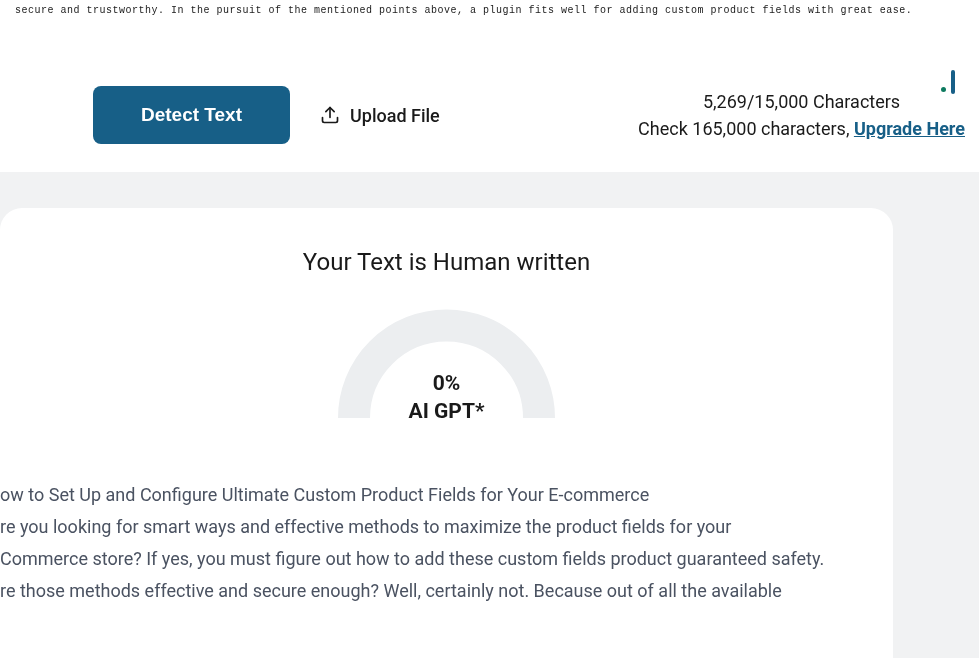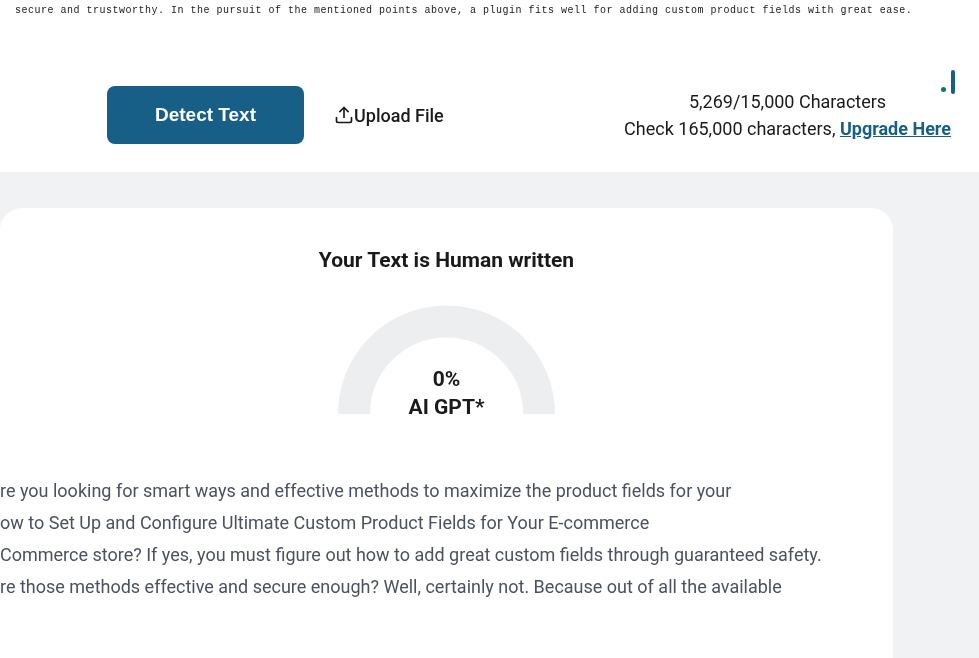--- a/index.html
+++ b/index.html
@@ -40,38 +40,39 @@
     }
     .bar {
       width: 4px;
       height: 24px;
       background: #175f87;
       border-radius: 3px;
     }
     .toolbar {
       display: flex;
       align-items: center;
-      padding: 0 15px;
+      padding: 0 1px;
       margin-top: 68px;
       gap: 30px;
     }
     .detect-button {
       background: #175f87;
       color: #fff;
       border: none;
       border-radius: 8px;
       padding: 18px 48px;
       font-size: 19px;
       font-weight: 700;
       cursor: pointer;
       margin-left: 92px;
     }
     .upload-file {
       display: flex;
       align-items: center;
+      gap: 10px;
       font-size: 18px;
       color: #1a1a1a;
       font-weight: 500;
       cursor: pointer;
     }
     .upload-icon {
       display: inline-flex;
     }
     .char-info {
       margin-left: auto;
@@ -96,22 +97,22 @@
     .results-card {
       background: #fff;
       border-radius: 22px 22px 0 0;
       margin: 0 0 0 0;
       width: 893px;
       padding: 40px 0 0 0;
       text-align: center;
       min-height: 450px;
     }
     .result-title {
-      font-size: 21px;
-      font-weight: 700;
+      font-size: 24px;
+      font-weight: 400;
       color: #1a1a1a;
       margin-bottom: 30px;
     }
     .gauge-container {
       position: relative;
       display: inline-block;
       margin-bottom: 50px;
     }
     .gauge {
       width: 225px;
@@ -176,19 +177,19 @@
       <svg class="gauge" viewBox="0 0 225 115">
         <path d="M 20 112 A 92 92 0 0 1 205 112" fill="none" stroke="#eceef0" stroke-width="32" stroke-linecap="butt"></path>
       </svg>
       <div class="gauge-text">
         <div>0%</div>
         <div>AI GPT*</div>
       </div>
     </div>
     
     <div class="analyzed-text">
+      <div>ow to Set Up and Configure Ultimate Custom Product Fields for Your E-commerce</div>
       <div>re you looking for smart ways and effective methods to maximize the product fields for your</div>
-      <div>ow to Set Up and Configure Ultimate Custom Product Fields for Your E-commerce</div>
-      <div>Commerce store? If yes, you must figure out how to add great custom fields through guaranteed safety.</div>
+      <div>Commerce store? If yes, you must figure out how to add these custom fields product guaranteed safety.</div>
       <div>re those methods effective and secure enough? Well, certainly not. Because out of all the available</div>
     </div>
   </div>
 </div>
 
 </body></html>

